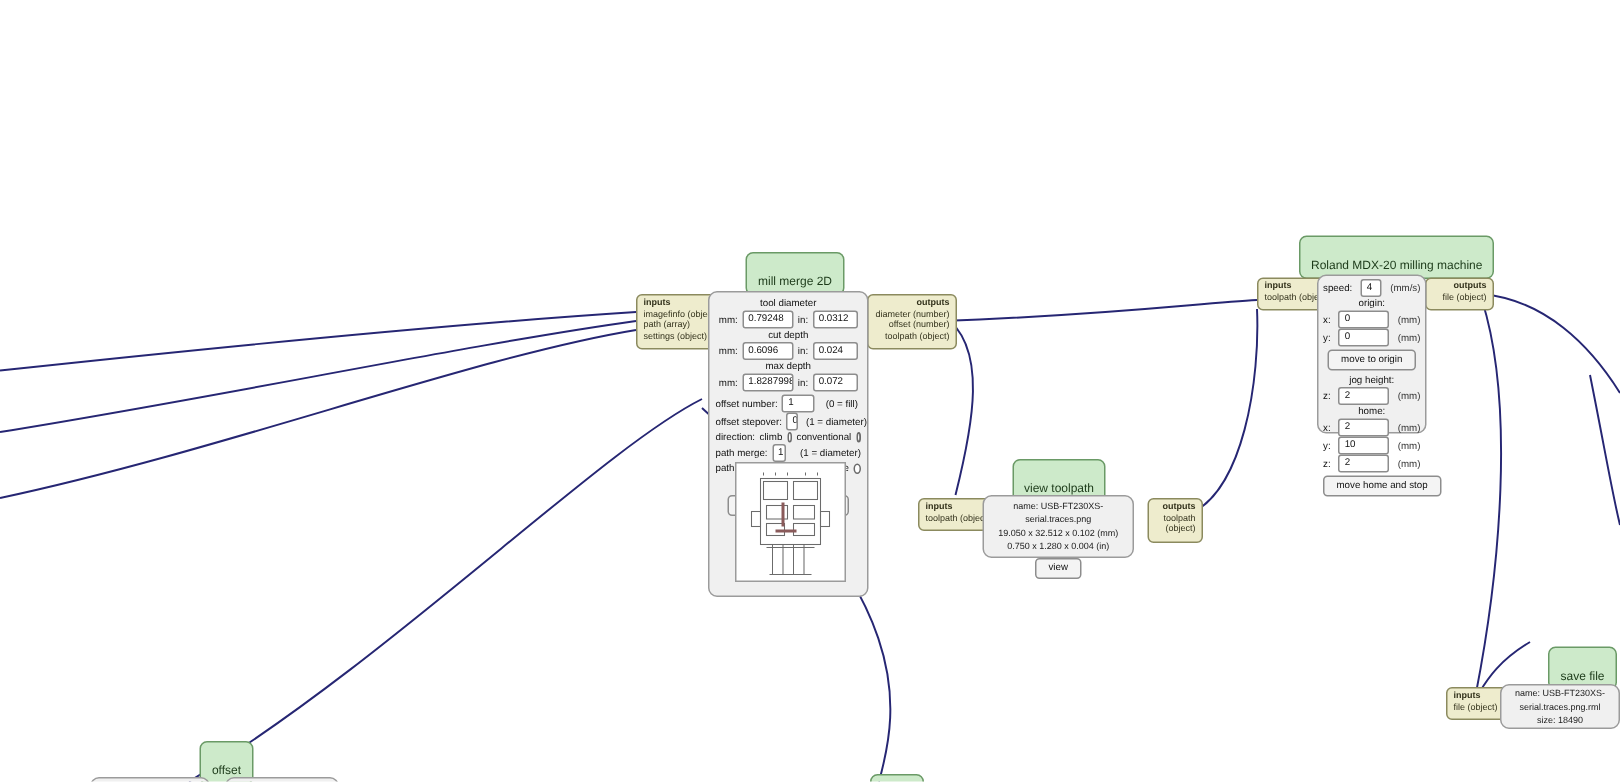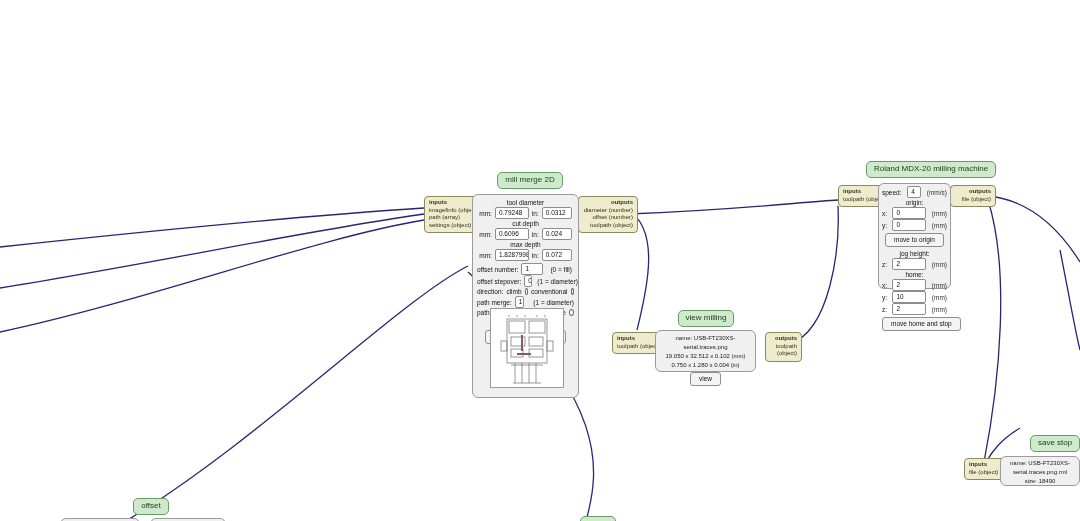--- a/index.html
+++ b/index.html
@@ -16,21 +16,21 @@
   .node{position:absolute;}
 
   .node-title{
     display:inline-block;
     background:#cdeaca;
     border:1px solid #6a9a66;
     border-radius:5px;
     color:#1c3a19;
     font-size:8px;
     line-height:10px;
-    padding:2px 7px 3px 7px;
+    padding:14px 7px 3px 7px;
     white-space:nowrap;
     text-align:center;
   }
   .node-editdel{
     display:inline-block;
     background:#e8cfcf;
     border:1px solid #a86f6f;
     border-radius:4px;
     color:#3a1c1c;
     font-size:7px;
@@ -240,21 +240,21 @@
       </g>
       <g fill="#8a5a5a">
         <rect x="30" y="26" width="2" height="16"></rect>
         <rect x="26" y="44" width="14" height="2"></rect>
       </g>
     </svg>
   </div>
 
   <div class="node" style="left:656px;top:306px;">
     <div class="title-wrap" style="width:100px;">
-      <div class="node-title">view milling</div>
+      <div class="node-title">view toolpath</div>
       <div style="height:1px;"></div>
       <div class="node-editdel">edit delete</div>
     </div>
   </div>
 
   <div class="io-box io-in" style="left:612px;top:332px;width:44px;">
     <div class="io-head">inputs</div>
     <div>toolpath (object)</div>
   </div>
 
@@ -333,21 +333,21 @@
       <span class="fld" style="width:34px;">2</span>
       <span class="unit">(mm)</span>
     </div>
     <div class="ctr" style="margin-top:2px;">
       <span class="btn">move home and stop</span>
     </div>
   </div>
 
   <div class="node" style="left:1030px;top:431px;">
     <div class="title-wrap" style="width:50px;">
-      <div class="node-title">save stop</div>
+      <div class="node-title">save file</div>
       <div style="height:1px;"></div>
       <div class="node-editdel">edit delete</div>
     </div>
   </div>
 
   <div class="io-box io-in" style="left:964px;top:458px;width:34px;">
     <div class="io-head">inputs</div>
     <div>file (object)</div>
   </div>
 

